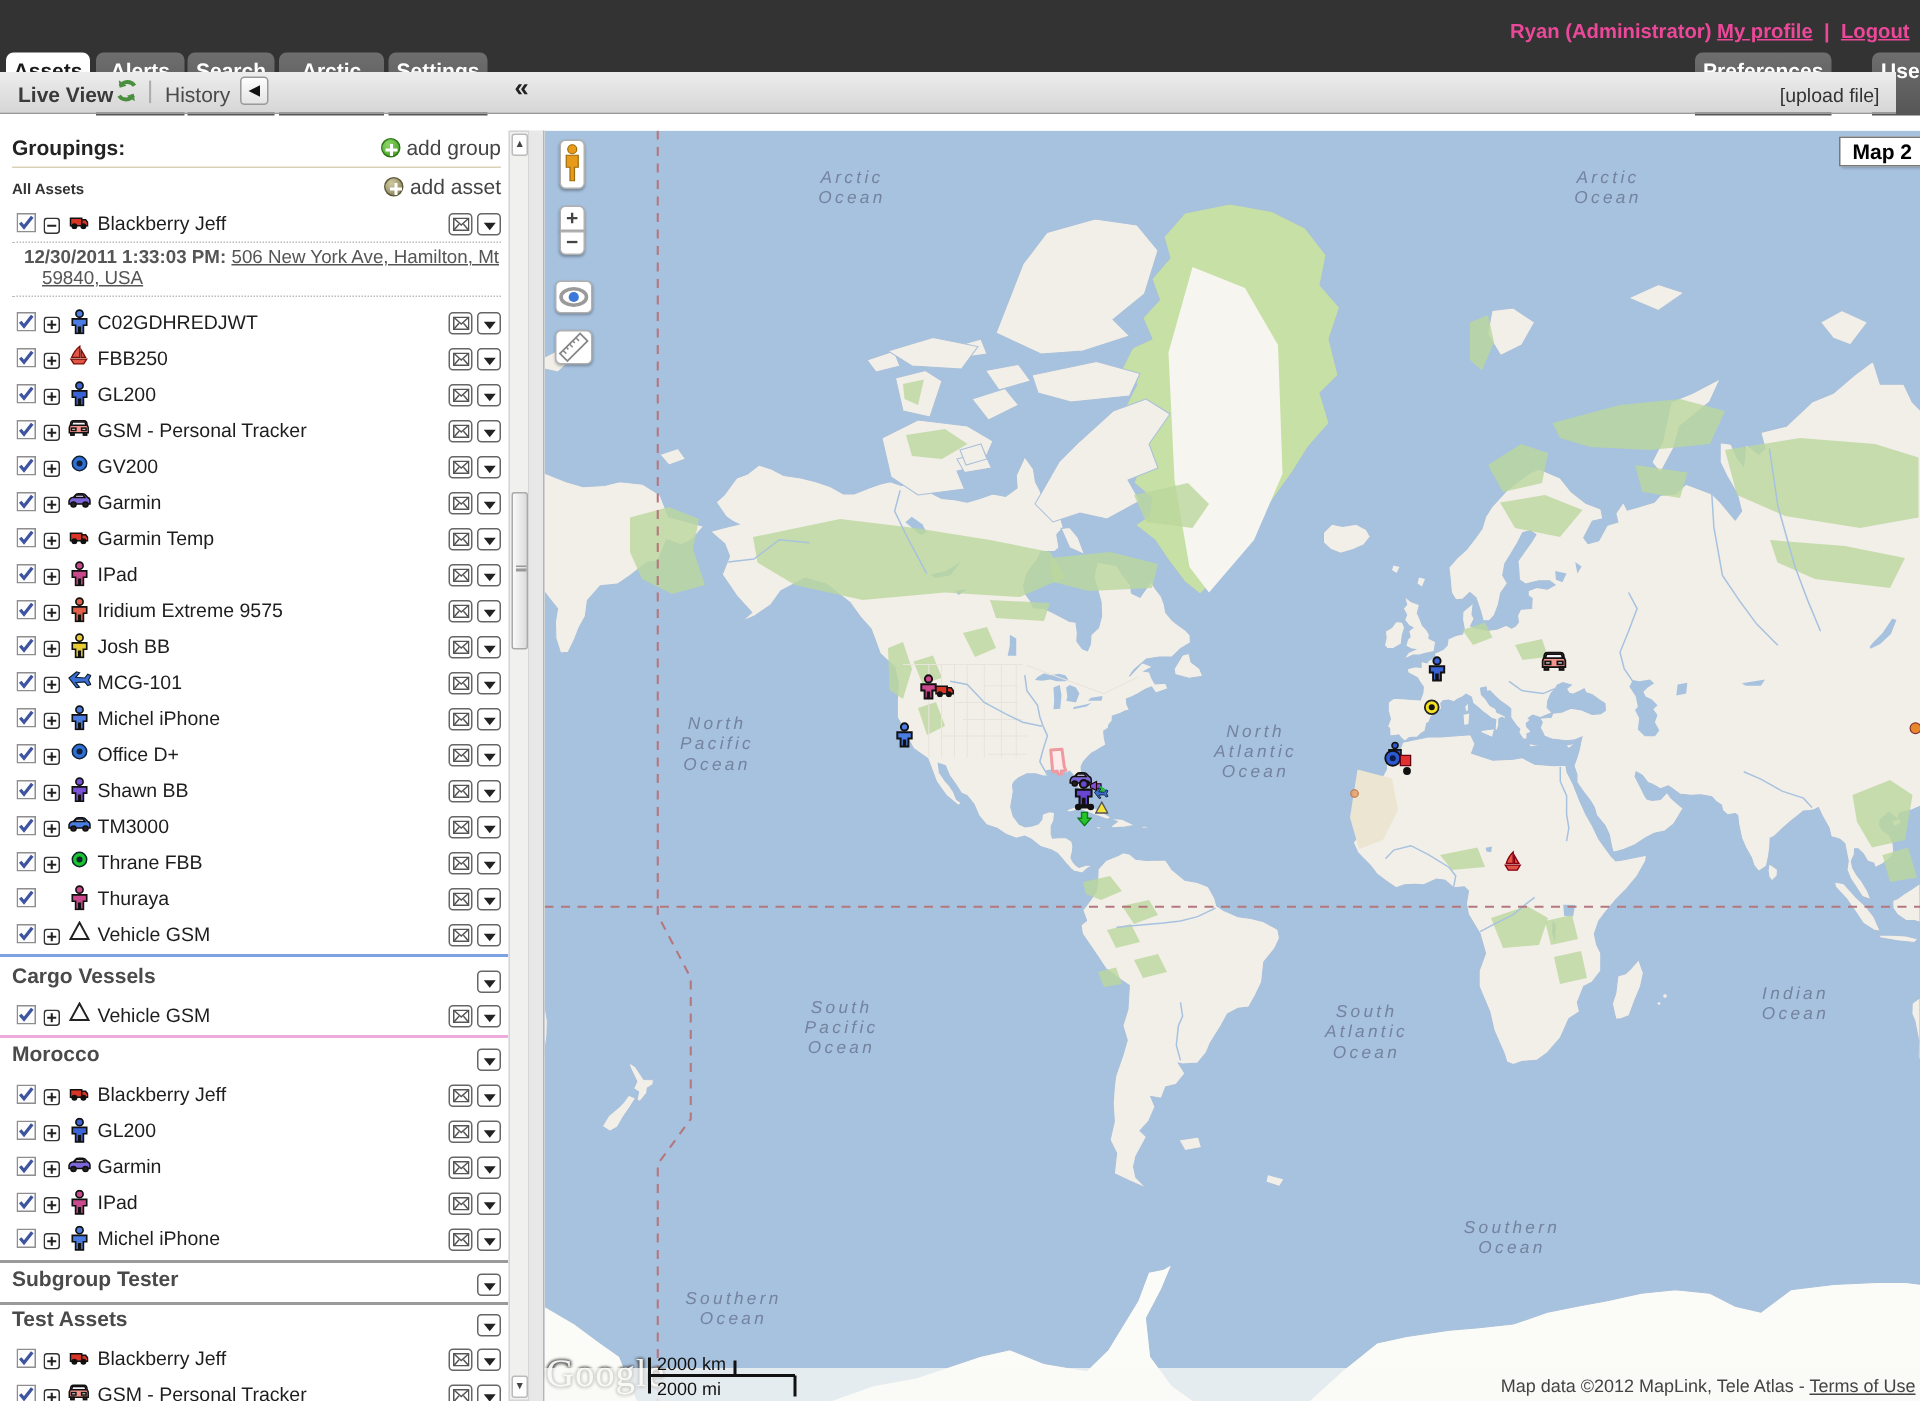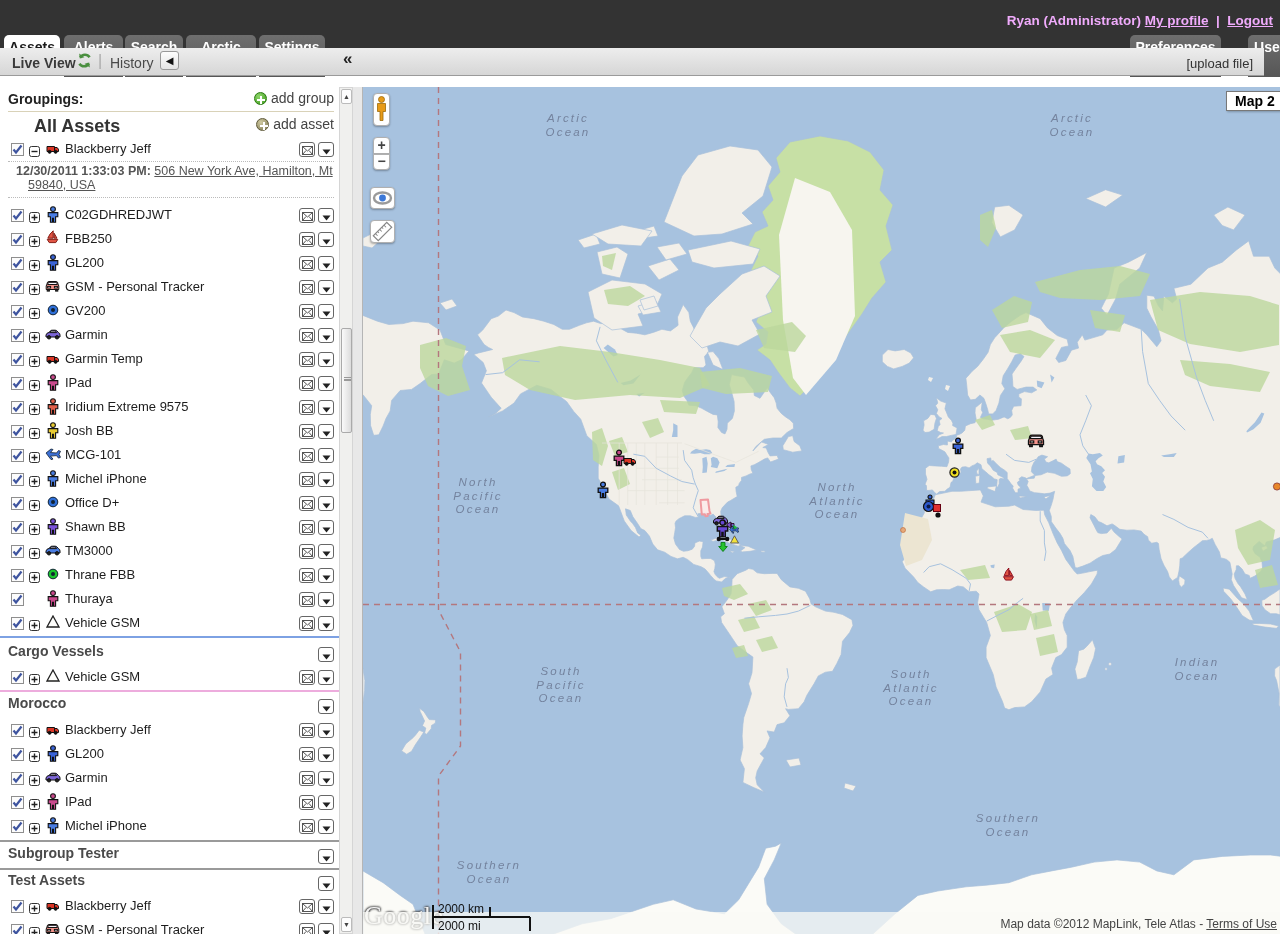--- a/index.html
+++ b/index.html
@@ -1,36 +1,36 @@
 <!DOCTYPE html>
 <html><head><meta charset="utf-8"><title>Live View</title><style>
 * { margin:0; padding:0; box-sizing:border-box; }
 body { width:1280px; height:934px; overflow:hidden; font-family:"Liberation Sans",sans-serif; background:#fff; position:relative; }
 #hdr { position:absolute; left:0; top:0; width:1280px; height:59px; background:#333; }
-#userline { position:absolute; right:7px; top:13px; color:#f0abfc; font-size:13.5px; font-weight:bold; }
+#userline { position:absolute; right:7px; top:13px; color:#ec4899; font-size:13.5px; font-weight:bold; }
 #userline u { font-weight:bold; }
 .tab { position:absolute; top:35px; height:42px; border-radius:5px 5px 0 0; background:linear-gradient(#6e6e6e,#565656); color:#fff; font-size:14px; font-weight:bold; text-align:center; line-height:24px; }
 .tab.active { background:#fff; color:#1a1a1a; }
 #toolbar { position:absolute; left:0; top:48px; width:1264px; height:28px; background:linear-gradient(#ededed,#d6d6d6); border-bottom:1px solid #9a9a9a; }
 #lv { position:absolute; left:12px; top:7px; font-size:14px; font-weight:bold; color:#3a3a3a; }
 #hist { position:absolute; left:110px; top:7px; font-size:14px; color:#4a4a4a; }
 #histbtn { position:absolute; left:160px; top:3px; width:19px; height:19px; background:linear-gradient(#fdfdfd,#e4e4e4); border:1px solid #999; border-radius:3px; text-align:center; font-size:10px; line-height:18px; color:#111; }
 #collapse { position:absolute; left:343px; top:1px; font-size:17px; font-weight:bold; color:#222; }
 #shown { position:absolute; left:660px; top:7px; width:320px; text-align:center; font-size:13px; color:#222; }
 #upload { position:absolute; right:11px; top:8px; font-size:13px; color:#333; }
 #panel { position:absolute; left:0; top:87px; width:339px; height:847px; background:#fff; overflow:hidden; }
 #sbar { position:absolute; left:339px; top:87px; width:14px; height:847px; background:#f0f0ee; border:1px solid #d5d5d5; }
 #split { position:absolute; left:353px; top:87px; width:10px; height:847px; background:#e8e8e8; border-right:1px solid #b5b5b5; }
 .sarr { position:absolute; left:1px; width:11px; height:15px; background:#fdfdfd; border:1px solid #bbb; border-radius:2px; font-size:7px; color:#444; text-align:center; line-height:14px; }
 #sthumb { position:absolute; left:1px; top:240px; width:11px; height:105px; background:linear-gradient(90deg,#fafafa,#dcdcdc); border:1px solid #aaa; border-radius:2px; }
 #sgrip { position:absolute; left:2px; top:48px; width:7px; border-top:1px solid #999; border-bottom:1px solid #999; height:4px; }
 #sgrip:after { content:""; position:absolute; left:0; top:1px; width:7px; border-top:1px solid #999; }
 .ghead { position:absolute; left:8px; right:5px; height:20px; }
 .gtitle { font-size:14px; font-weight:bold; color:#222; }
-.gtitle2 { font-size:18px; font-weight:bold; color:#333;margin-left:26px; }
+.gtitle2 { font-size:10px; font-weight:bold; color:#333; }
 .addlink { position:absolute; right:0; top:0; font-size:14px; color:#444; }
 .addic { display:inline-block; width:13px; height:13px; border-radius:7px; vertical-align:-2px; margin-right:4px; position:relative; }
 .addic.g { background:radial-gradient(circle at 35% 30%, #8ed66a, #3f9a1e); border:1px solid #2a7a10;}
 .addic.o { background:radial-gradient(circle at 35% 30%, #cfc9a0, #7f7a52); border:1px solid #5f5a3a;}
 .addic:after { content:""; position:absolute; left:5.5px; top:2.5px; width:2px; height:8px; background:#fff; }
 .addic:before { content:""; position:absolute; left:2.5px; top:5.5px; width:8px; height:2px; background:#fff; }
 .arow { position:absolute; left:11px; right:5px; height:24px; }
 .cb { position:absolute; left:0; top:5px; }
 .exp { position:absolute; left:18px; top:6px; width:11px; height:11px; }
 .ric { position:absolute; left:33px; top:3px; width:17px; text-align:center; }

